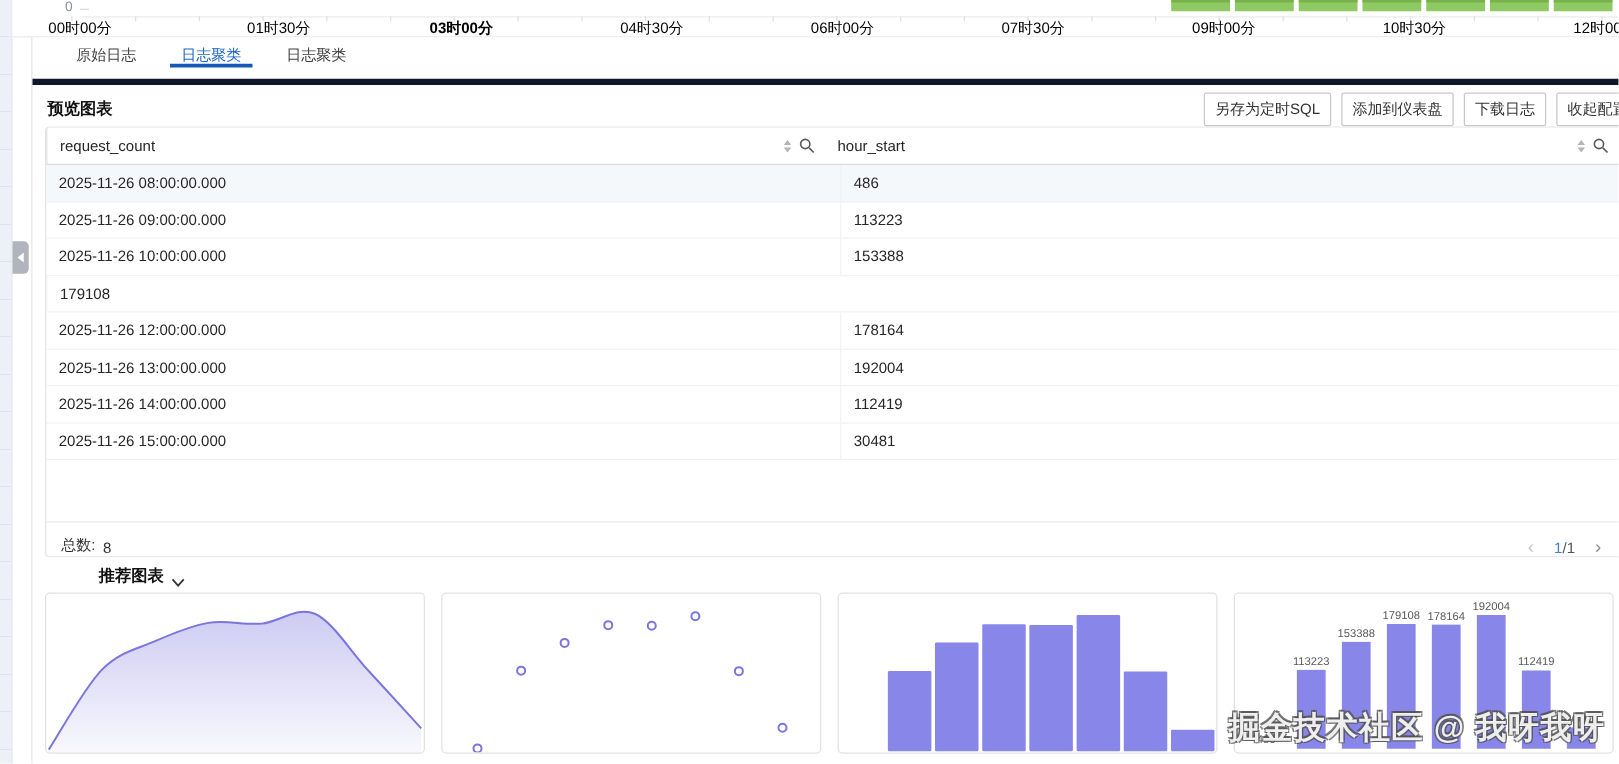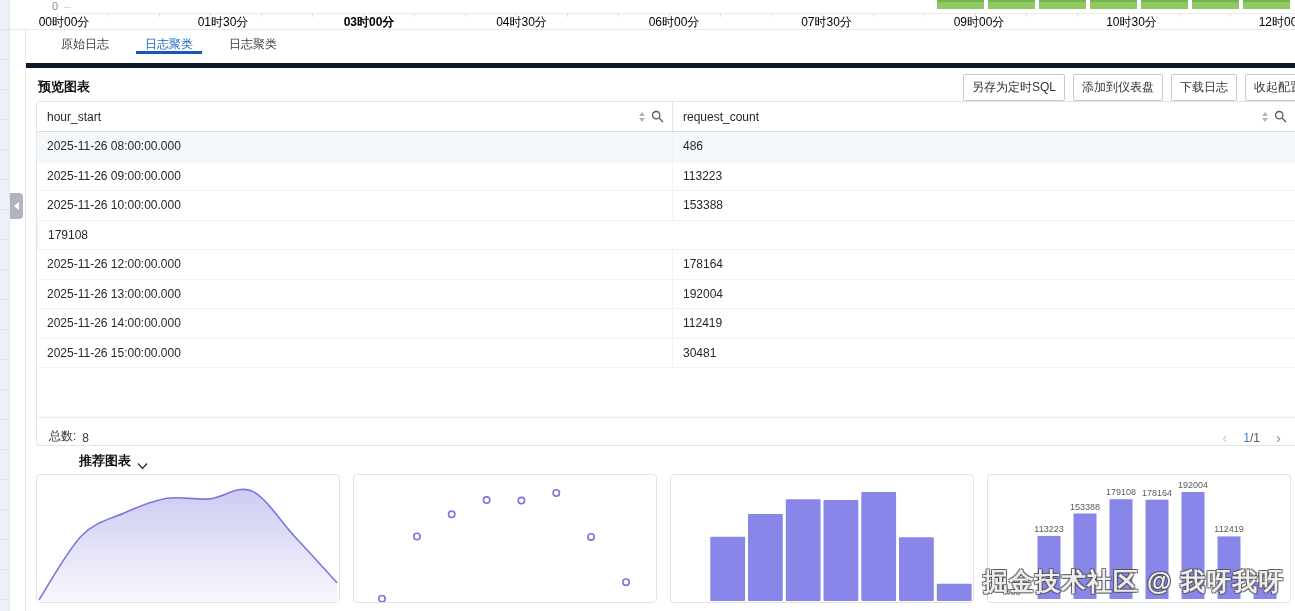--- a/index.html
+++ b/index.html
@@ -158,35 +158,35 @@
       <div class="toolbar" id="toolbar">
           <button class="btn">另存为定时SQL</button>
           <button class="btn">添加到仪表盘</button>
           <button class="btn">下载日志</button>
           <button class="btn">收起配置</button>
         </div>
     </div>
 
     <div class="table-card">
       <div class="thead">
-        <div class="th c1">
-          <span>hour_start</span>
+        <div class="th c2">
+          <span>request_count</span>
           <span class="th-icons">
             <span class="sort-ic">
                 <span class="up"></span>
                 <span class="down"></span>
               </span>
             <svg width="13" height="13" viewBox="0 0 13 13">
               <circle cx="5.2" cy="5.2" r="3.7" fill="none" stroke="#595959" stroke-width="1.3"></circle>
               <line x1="8.3" y1="8.3" x2="12" y2="12" stroke="#595959" stroke-width="1.3"></line>
             </svg>
           </span>
         </div>
-        <div class="th c2">
-          <span>request_count</span>
+        <div class="th c1">
+          <span>hour_start</span>
           <span class="th-icons">
             <span class="sort-ic">
                 <span class="up"></span>
                 <span class="down"></span>
               </span>
             <svg width="13" height="13" viewBox="0 0 13 13">
               <circle cx="5.2" cy="5.2" r="3.7" fill="none" stroke="#595959" stroke-width="1.3"></circle>
               <line x1="8.3" y1="8.3" x2="12" y2="12" stroke="#595959" stroke-width="1.3"></line>
             </svg>
           </span>

